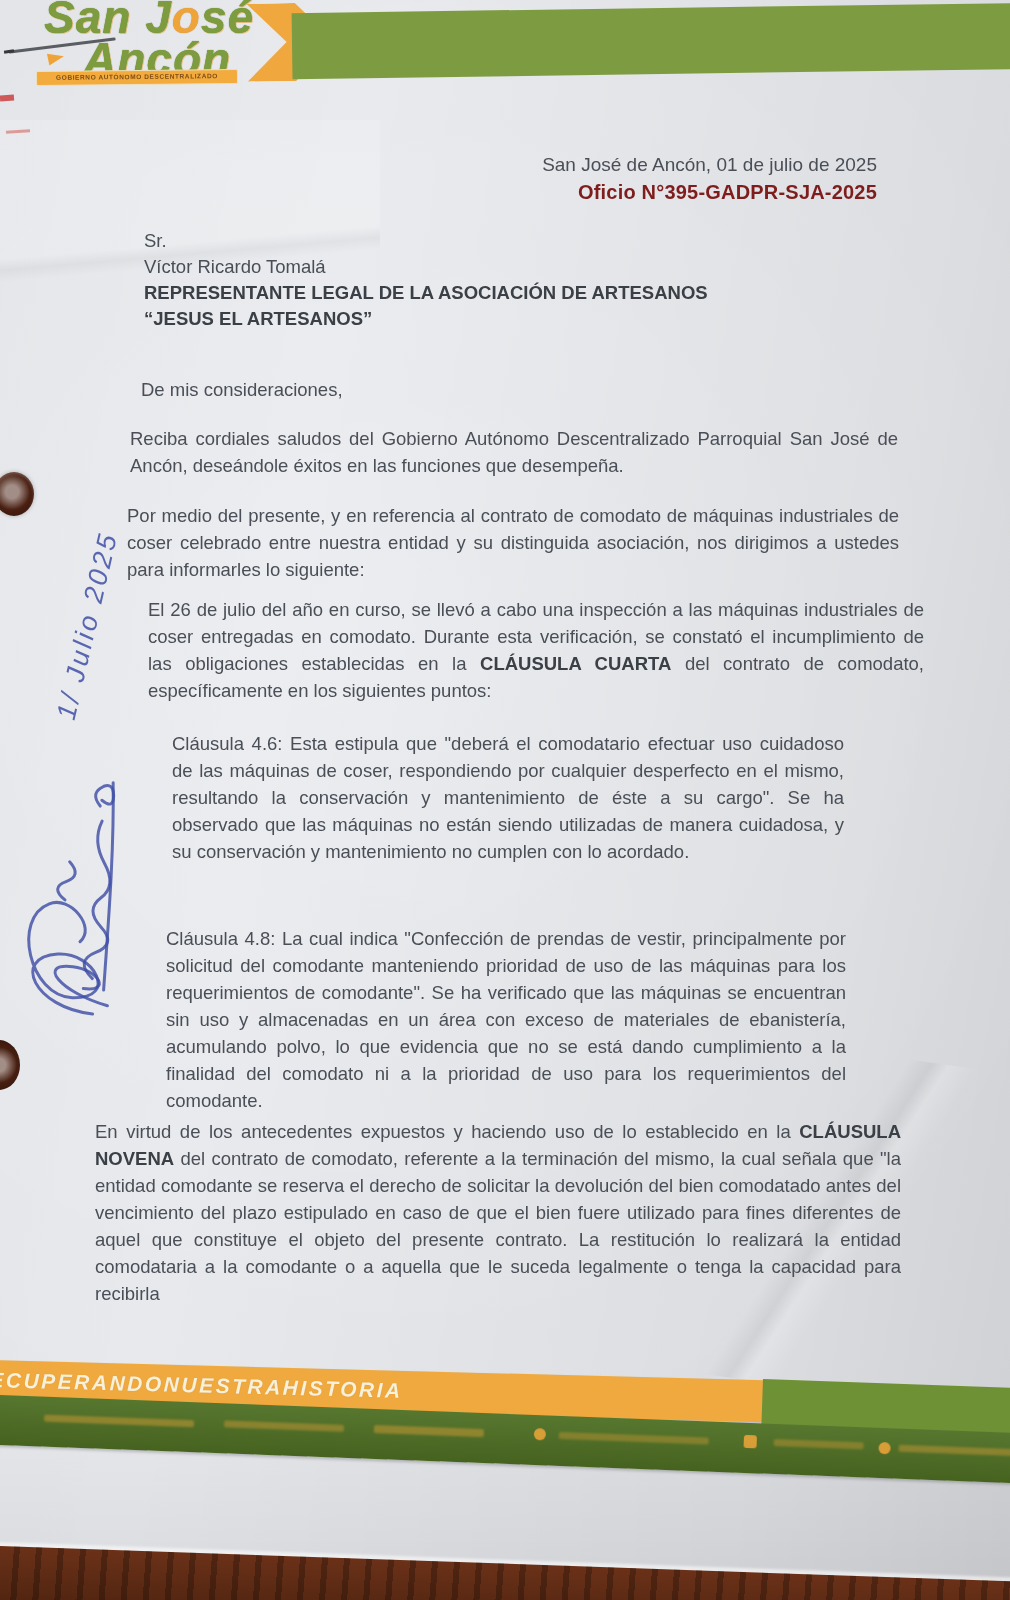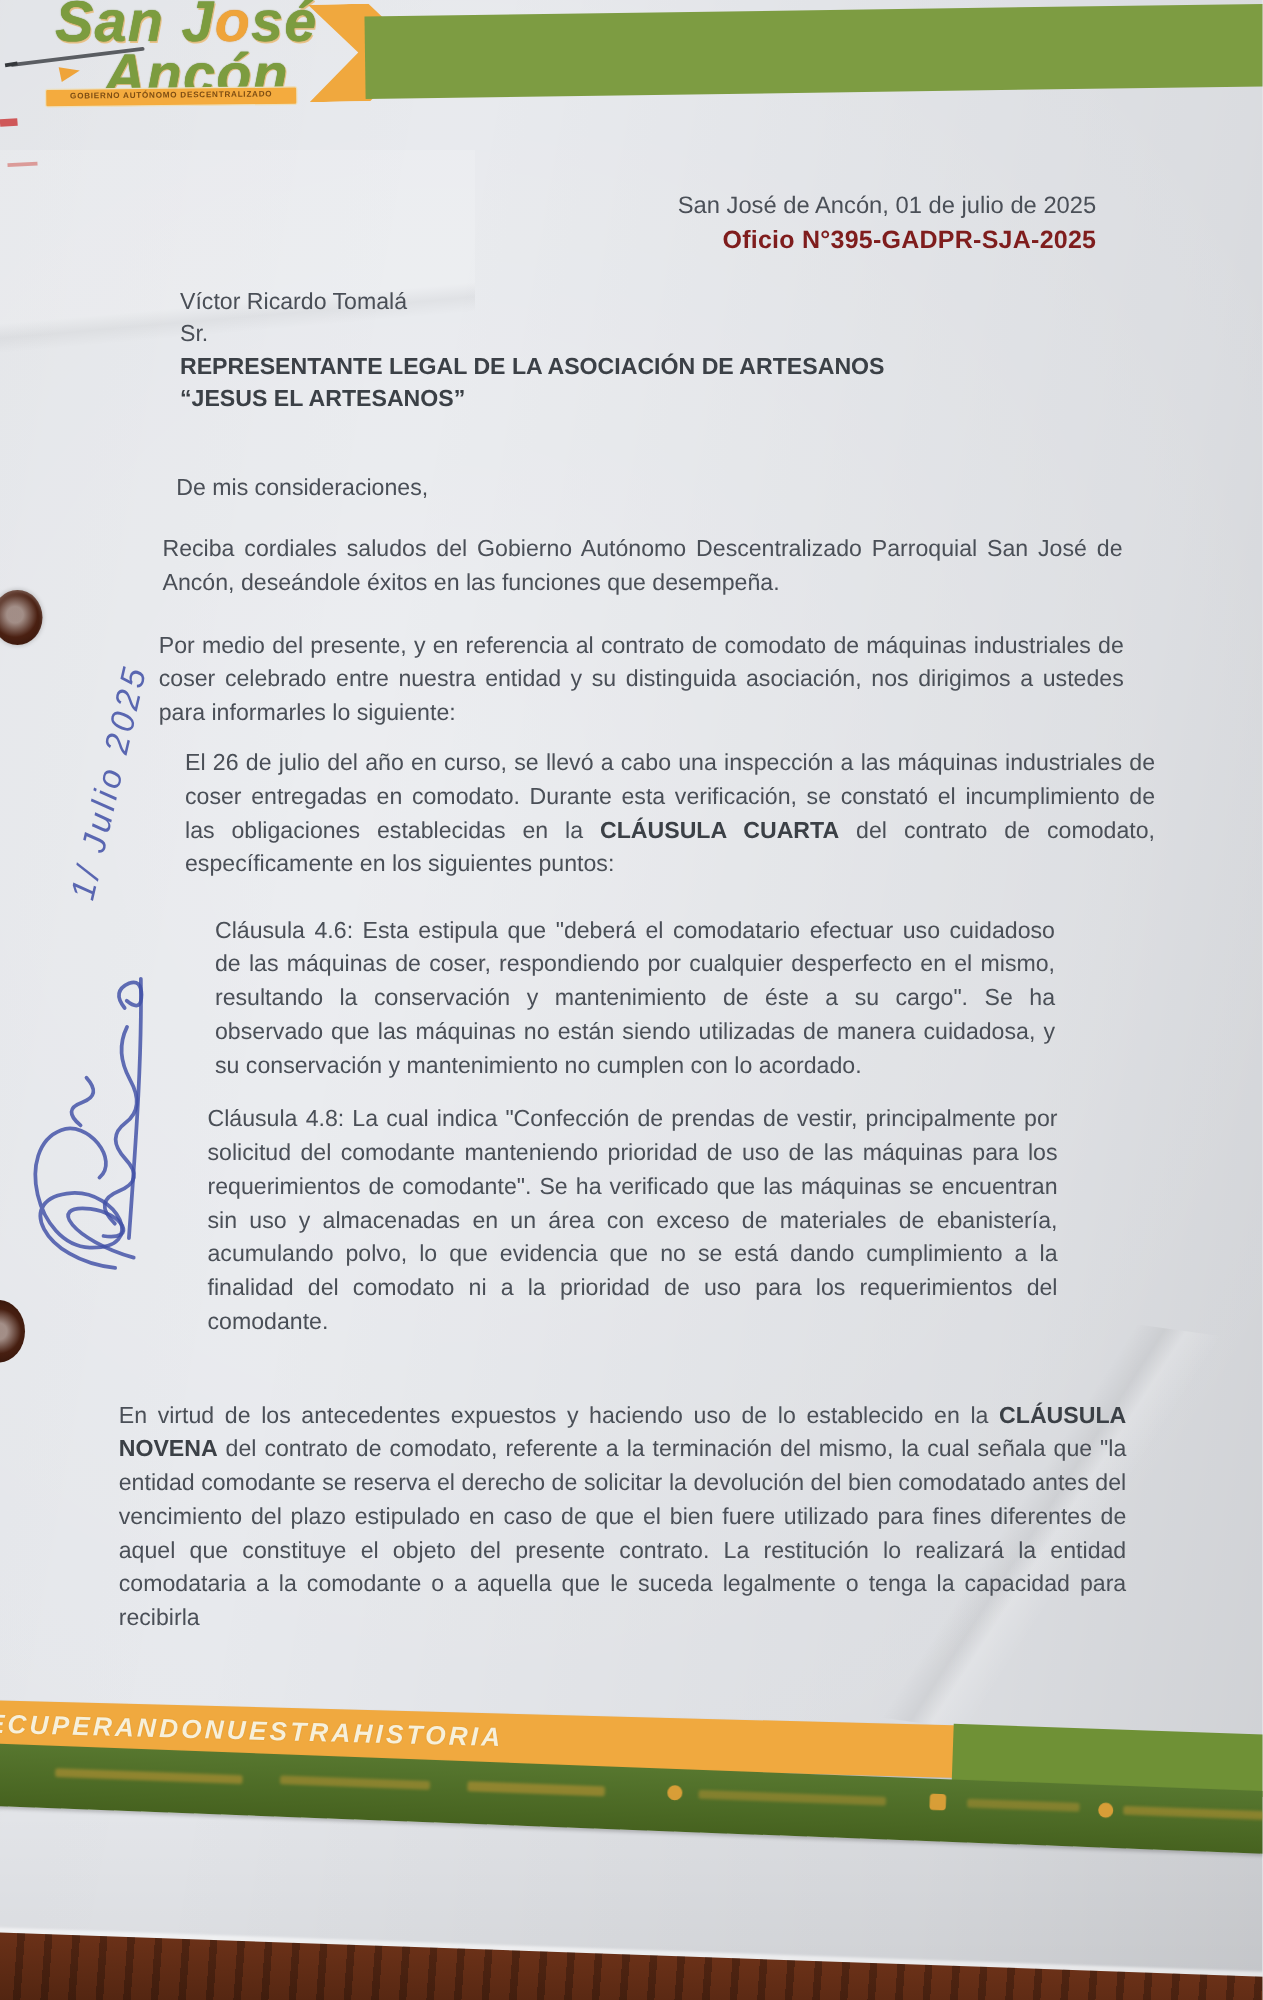--- a/index.html
+++ b/index.html
@@ -53,21 +53,21 @@
   .date-block .d2{font-size:20px;font-weight:bold;color:#7f1d1d;margin-top:5px;letter-spacing:.2px;}
   .recipient{left:144px;top:228px;line-height:26px;}
   .recipient div{white-space:nowrap;}
   .salutation{left:141px;top:376px;}
   .para{text-align:justify;}
   .p1{left:130px;top:425px;width:768px;}
   .p2{left:127px;top:502px;width:772px;}
   .p3{left:124px;top:596px;width:776px;margin-left:24px;}
   .clause{text-align:justify;}
   .c1{left:172px;top:730px;width:672px;}
-  .c2{left:166px;top:881px;width:680px;}
+  .c2{left:166px;top:925px;width:680px;}
   .closing{left:95px;top:1118px;width:806px;text-align:justify;}
   
   .hw-date{left:-58px;top:548px;width:320px;
     transform:rotate(-77deg);
     font-style:italic;font-size:27px;letter-spacing:3px;
     color:rgba(63,79,166,.85);white-space:nowrap;}
   .signature{left:-52px;top:790px;transform:rotate(-74deg);}
   
   .hole1{left:-6px;top:472px;width:40px;height:44px;border-radius:50%;
     background:radial-gradient(circle at 45% 45%, #55281578 20%, #4a2012 55%, #2e1208 100%);
@@ -117,22 +117,22 @@
 <div class="abs green-band"></div>
 <div class="abs red-dash"></div>
 <div class="abs red-dash2"></div>
 
 <div class="abs date-block">
   <div class="d1">San José de Ancón, 01 de julio de 2025</div>
   <div class="d2">Oficio N°395-GADPR-SJA-2025</div>
 </div>
 
 <div class="abs recipient txt">
+  <div>Sr.</div>
   <div>Víctor Ricardo Tomalá</div>
-  <div>Sr.</div>
   <div class="bold">REPRESENTANTE LEGAL DE LA ASOCIACIÓN DE ARTESANOS</div>
   <div class="bold">“JESUS EL ARTESANOS”</div>
 </div>
 
 <div class="abs salutation txt">De mis consideraciones,</div>
 
 <div class="abs p1 para txt">Reciba cordiales saludos del Gobierno Autónomo Descentralizado Parroquial San José de Ancón, deseándole éxitos en las funciones que desempeña.</div>
 <div class="abs p2 para txt">Por medio del presente, y en referencia al contrato de comodato de máquinas industriales de coser celebrado entre nuestra entidad y su distinguida asociación, nos dirigimos a ustedes para informarles lo siguiente:</div>
 <div class="abs p3 para txt"><span>El 26 de julio del año en curso, se llevó a cabo una inspección a las máquinas industriales de coser entregadas en comodato. Durante esta verificación, se constató el incumplimiento de las obligaciones establecidas en la </span><span class="bold">CLÁUSULA CUARTA</span><span> del contrato de comodato, específicamente en los siguientes puntos:</span></div>
 

